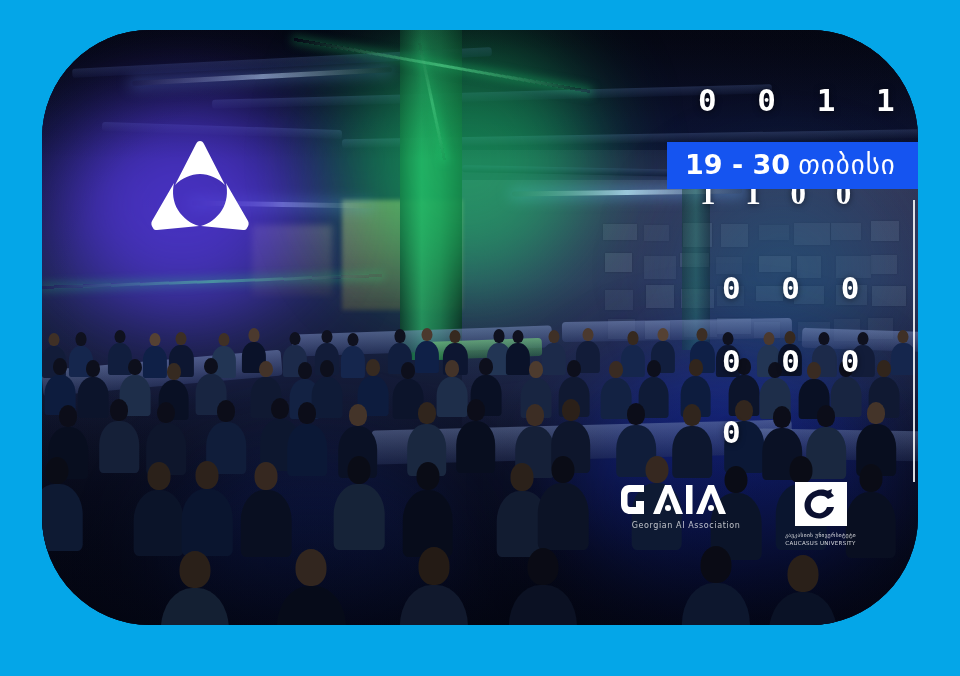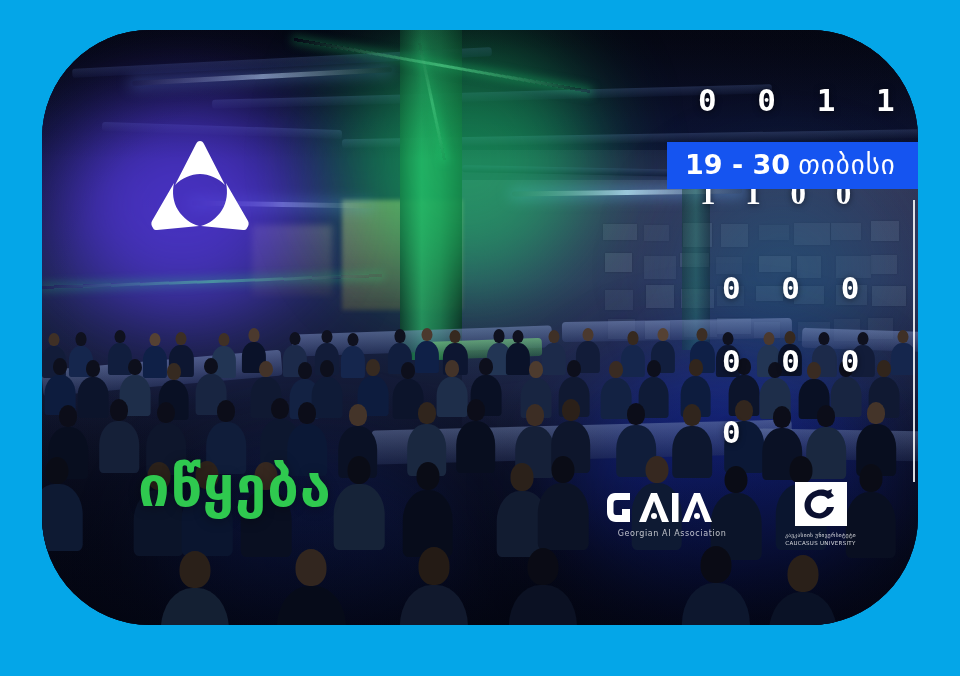--- a/index.html
+++ b/index.html
@@ -209,21 +209,21 @@
     font-size:56px;
     line-height:1.13;
     letter-spacing:1px;
     text-shadow:0 2px 12px rgba(0,0,0,.35);
   }
   #headline .l2 { display:block; }
 
   
   #logos {
     position:absolute; right:62px; bottom:78px; z-index:9;
-    display:flex; align-items:center; gap:48px;
+    display:flex; align-items:flex-start; gap:34px;
   }
   #gaia { text-align:center; }
   #gaia svg { display:block; }
   #gaia-sub {
     margin-top:5px; color:rgba(255,255,255,.72);
     font-size:8px; letter-spacing:.6px;
     font-family:"DejaVu Sans", sans-serif;
   }
   #cu { text-align:center; }
   #cu-mark {
@@ -692,21 +692,20 @@
       <div class="bin-row bin-r5">0</div>
     </div>
 
     <div id="date-banner">
       <span class="d-num">19 - 30</span><span class="d-month">თიბისი</span>
     </div>
 
     <div id="vline"></div>
 
     <div id="headline">
-      <span class="l2">იწყება</span>
     </div>
 
     <div id="logos">
 
       <div id="gaia">
         <svg width="130" height="34" viewBox="0 0 260 68">
           <g fill="#ffffff">
             <path d="M46 6 H16 C6 6 0 14 0 24 V44 C0 56 7 64 18 64 H46 V38 H30 V50 H18
                      C14 50 13 47 13 43 V27 C13 22 15 20 20 20 H46 Z"></path>
             <path d="M78 64 H64 L88 6 H100 L124 64 H110 L94 22 Z"></path>

